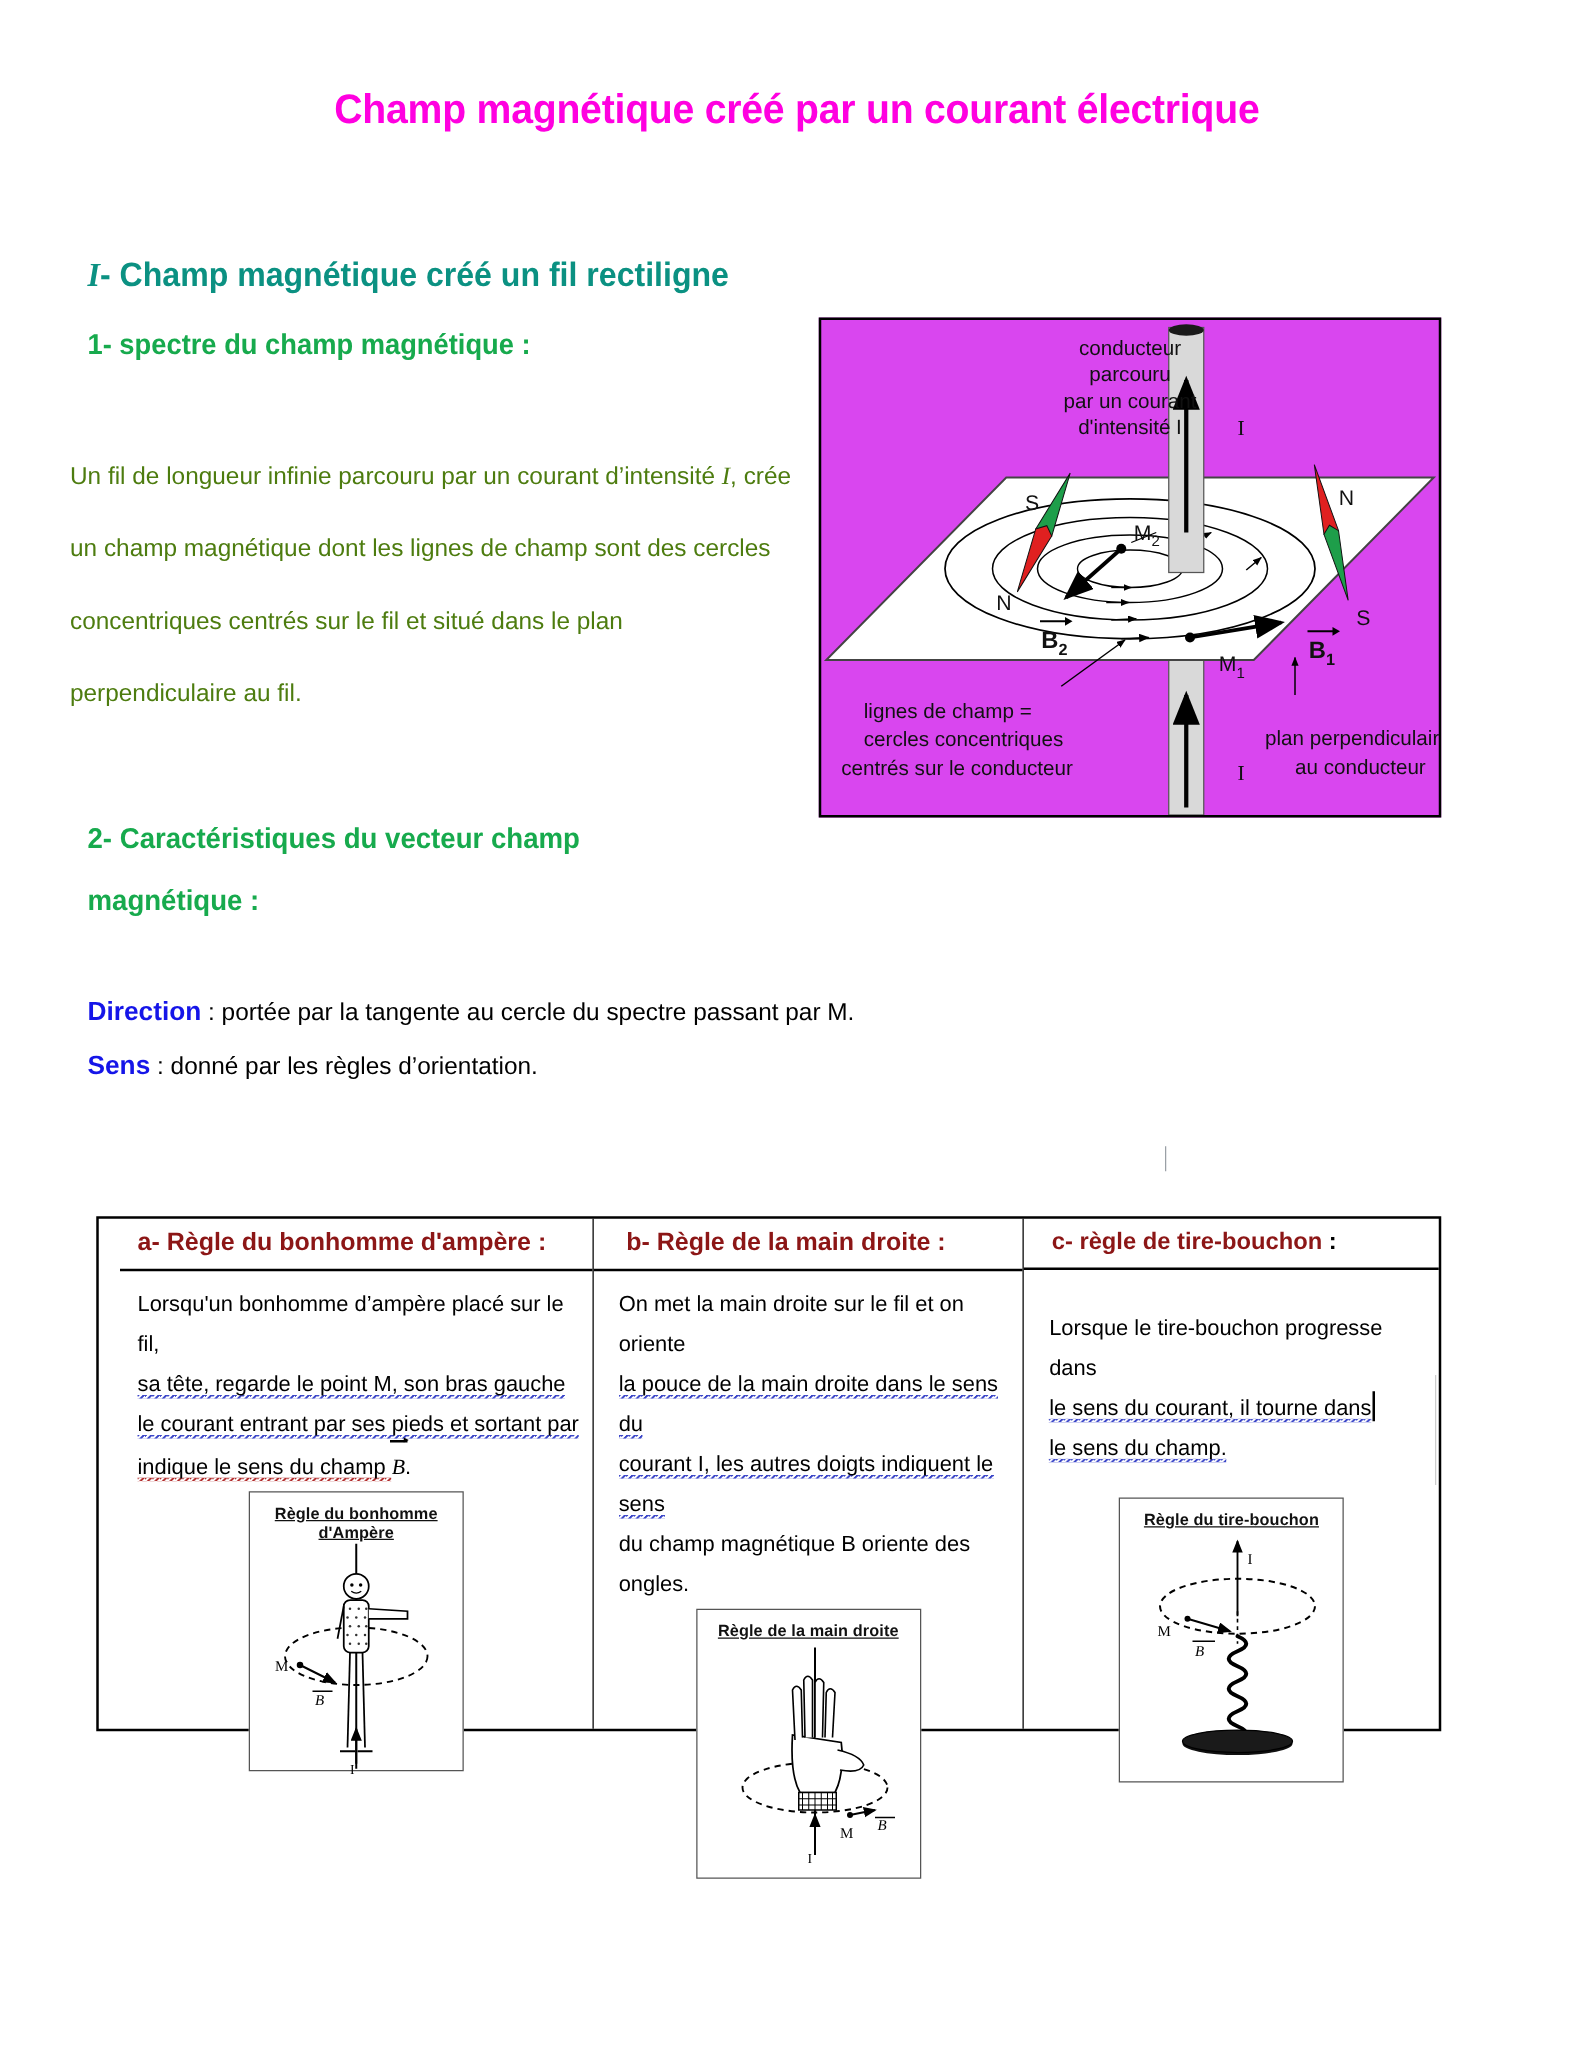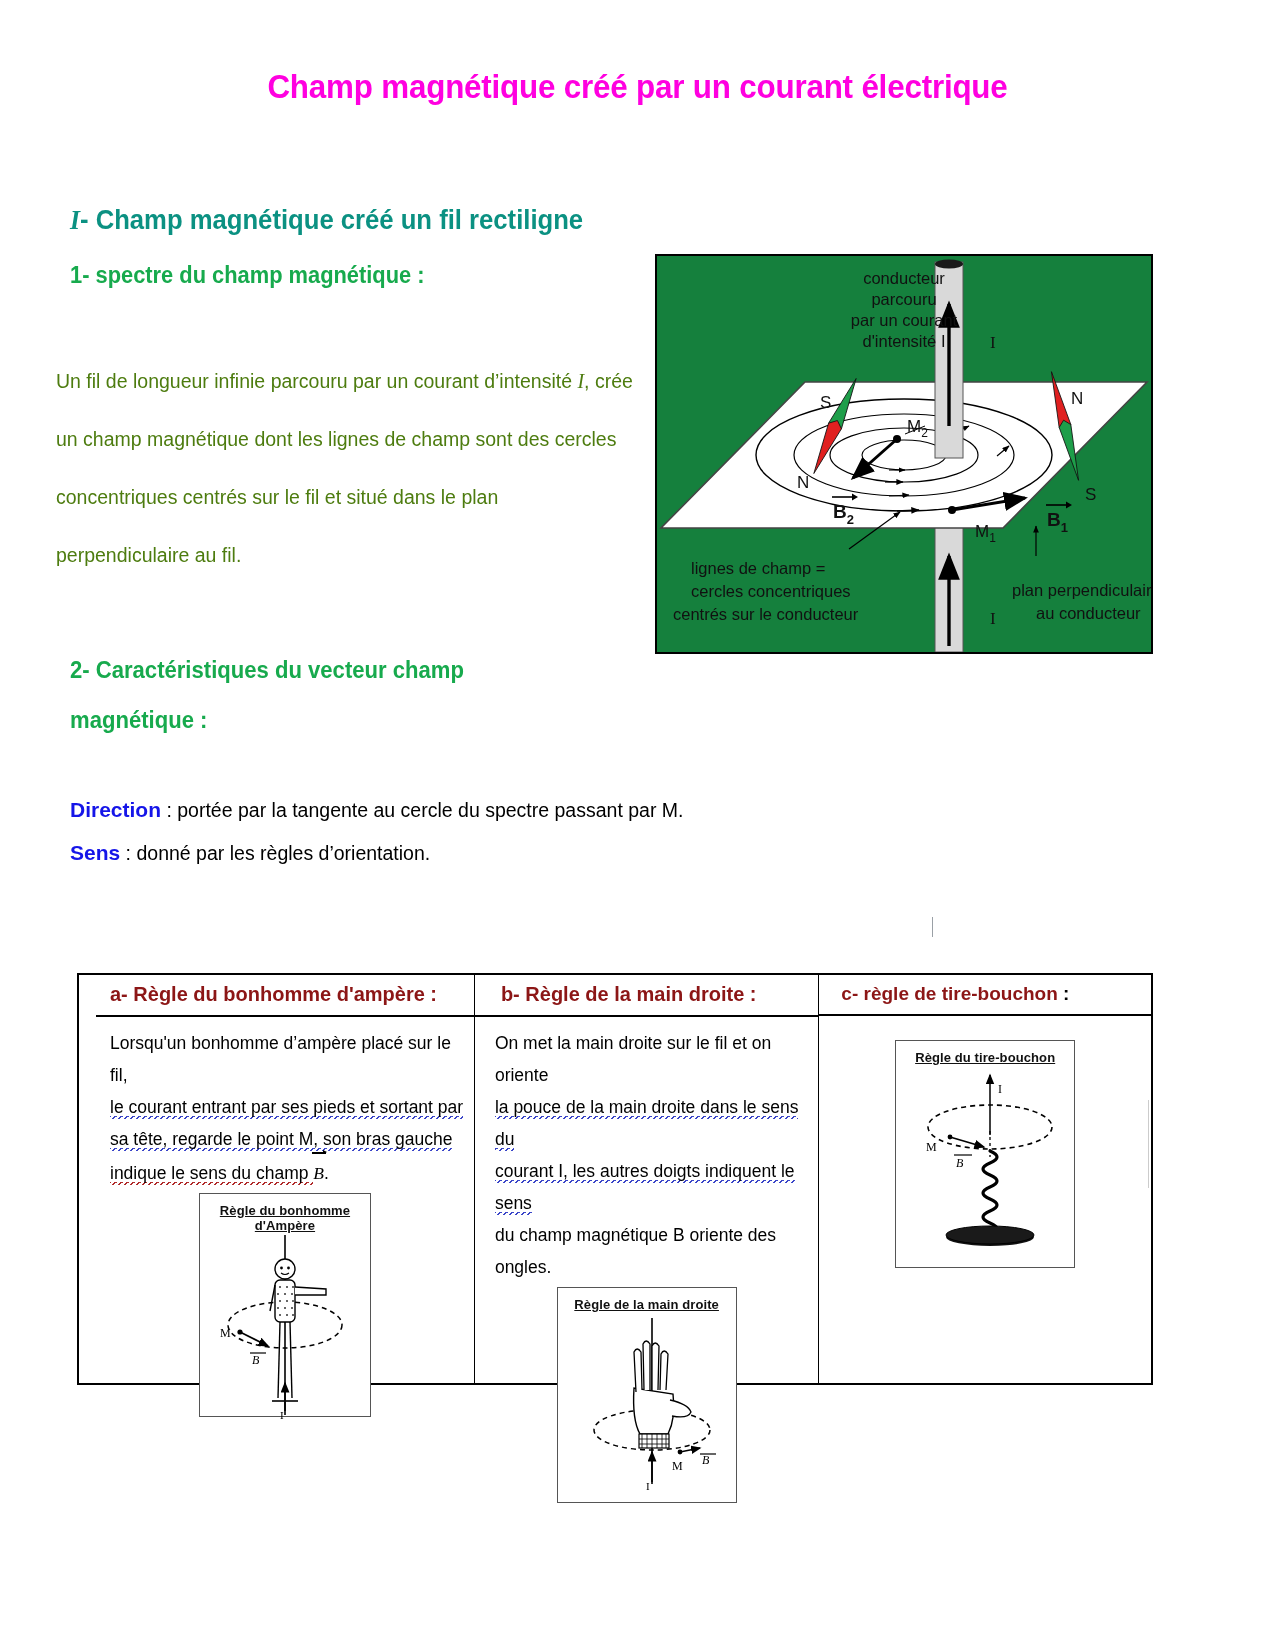--- a/index.html
+++ b/index.html
@@ -109,21 +109,21 @@
   #def-sens { top: 838px; }
 
   
   .fig-spectre {
     position: absolute;
     left: 655px;
     top: 254px;
     width: 498px;
     height: 400px;
     border: 2px solid #000;
-    background: #15803d;
+    background: #d946ef;
     box-sizing: border-box;
   }
   .fig-spectre svg { display: block; }
 
   
   .rules-table {
     position: absolute;
     left: 77px;
     top: 973px;
     width: 1076px;
@@ -380,22 +380,22 @@
 
   <div class="stray-mark"></div>
   <div class="stray-mark2"></div>
 
   <div class="rules-table">
 
     <div class="rules-col c-a">
       <div class="rule-head">a- Règle du bonhomme d'ampère :</div>
       <div class="rule-body">
         <div>Lorsqu'un bonhomme d’ampère placé sur le fil,</div>
+        <div><span class="squig">sa tête, regarde le point M, son bras gauche</span></div>
         <div><span class="squig">le courant entrant par ses pieds et sortant par</span></div>
-        <div><span class="squig">sa tête, regarde le point M, son bras gauche</span></div>
         <div><span class="squig-red">indique le sens du champ </span><span class="vec">B</span><span>.</span></div>
       </div>
       <div class="illus-wrap">
         <div class="illus-box a">
           <div class="illus-title">Règle du bonhomme d'Ampère</div>
           <svg width="166" height="188" viewBox="0 0 166 188" xmlns="http://www.w3.org/2000/svg">
             <defs>
               <marker id="ah2" markerWidth="8" markerHeight="8" refX="6" refY="2.8" orient="auto">
                 <path d="M0,0 L7,2.8 L0,5.6 Z" fill="#000"></path>
               </marker>
@@ -500,20 +500,25 @@
             <text x="142" y="152" font-size="12" font-family="Liberation Serif, serif" font-style="italic">B</text>
             <path d="M140,142 L156,142" stroke="#000" stroke-width="1.2"></path>
             <text x="86" y="178" font-size="11" font-family="Liberation Serif, serif">I</text>
           </svg>
         </div>
       </div>
     </div>
 
     <div class="rules-col c-c">
       <div class="rule-head"><span>c- règle de tire-bouchon</span><span class="plain"> :</span></div>
+      <div class="rule-body">
+        <div>Lorsque le tire-bouchon progresse dans</div>
+        <div><span class="squig">le sens du courant, il tourne dans</span><span class="caret"></span></div>
+        <div><span class="squig">le sens du champ.</span></div>
+      </div>
       <div class="illus-wrap">
         <div class="illus-box c">
           <div class="illus-title">Règle du tire-bouchon</div>
           <svg width="174" height="190" viewBox="0 0 174 190" xmlns="http://www.w3.org/2000/svg">
             <defs>
               <marker id="ah4" markerWidth="8" markerHeight="8" refX="6" refY="2.8" orient="auto">
                 <path d="M0,0 L7,2.8 L0,5.6 Z" fill="#000"></path>
               </marker>
             </defs>
 

